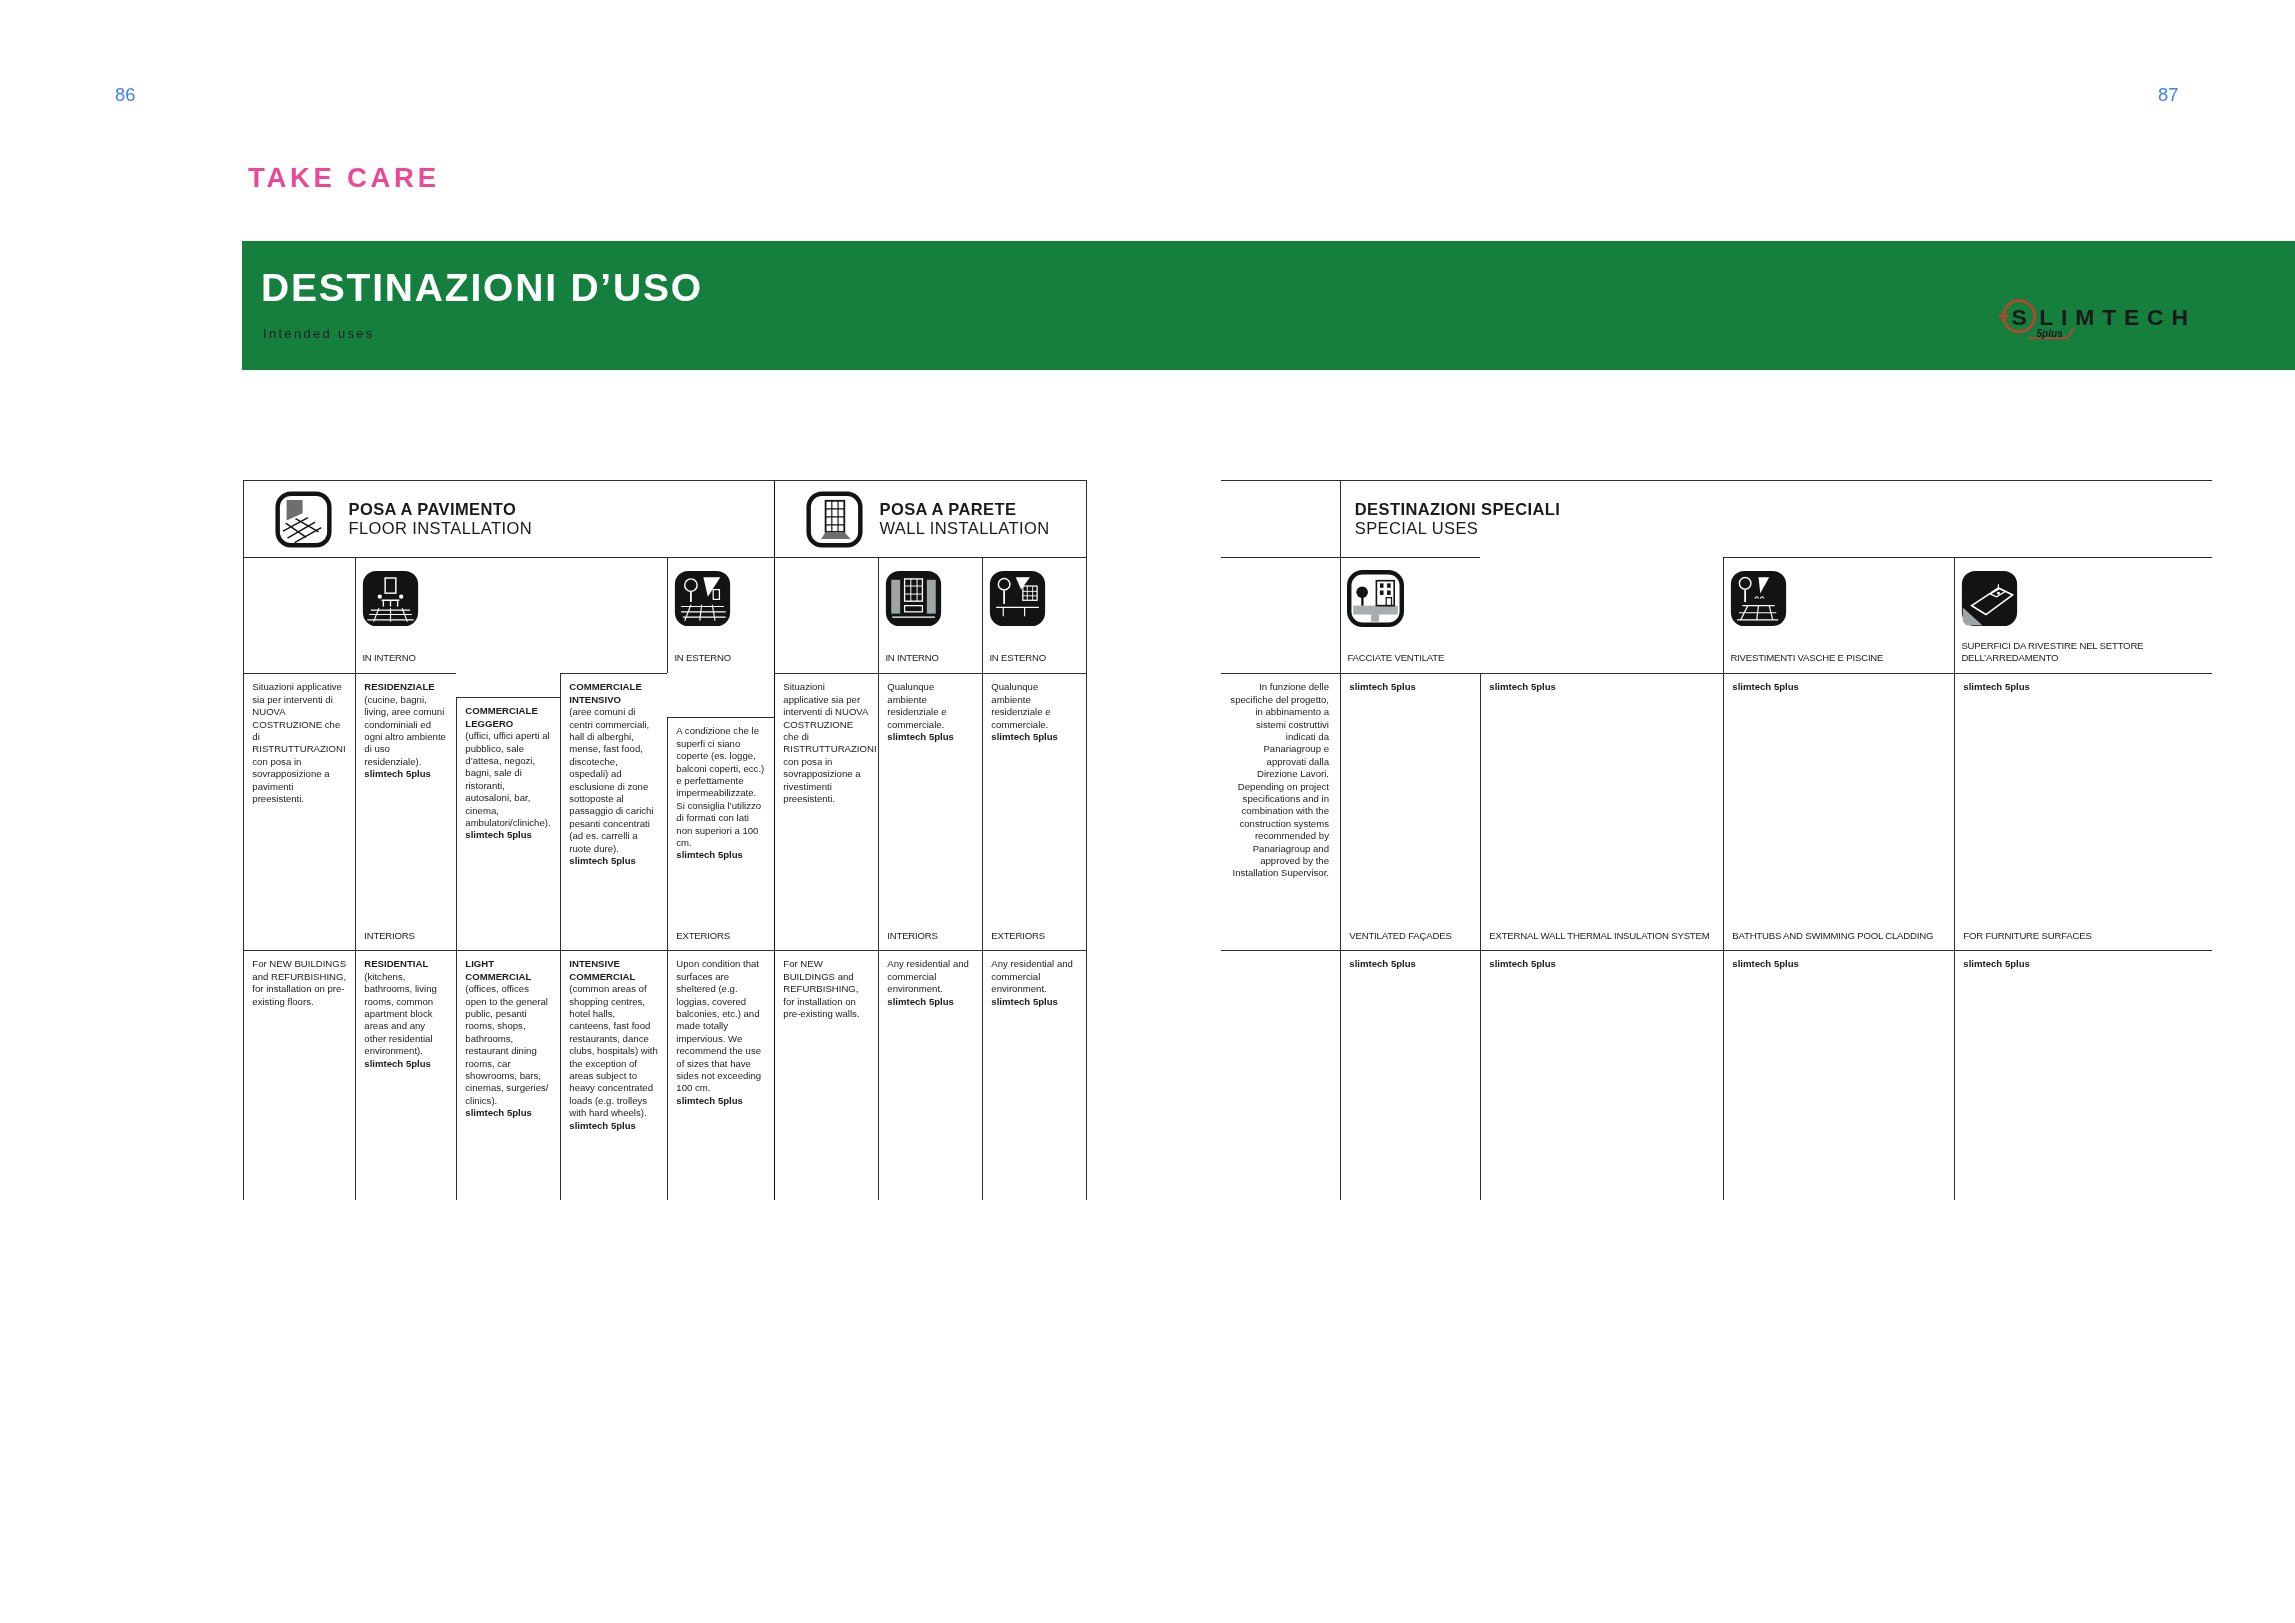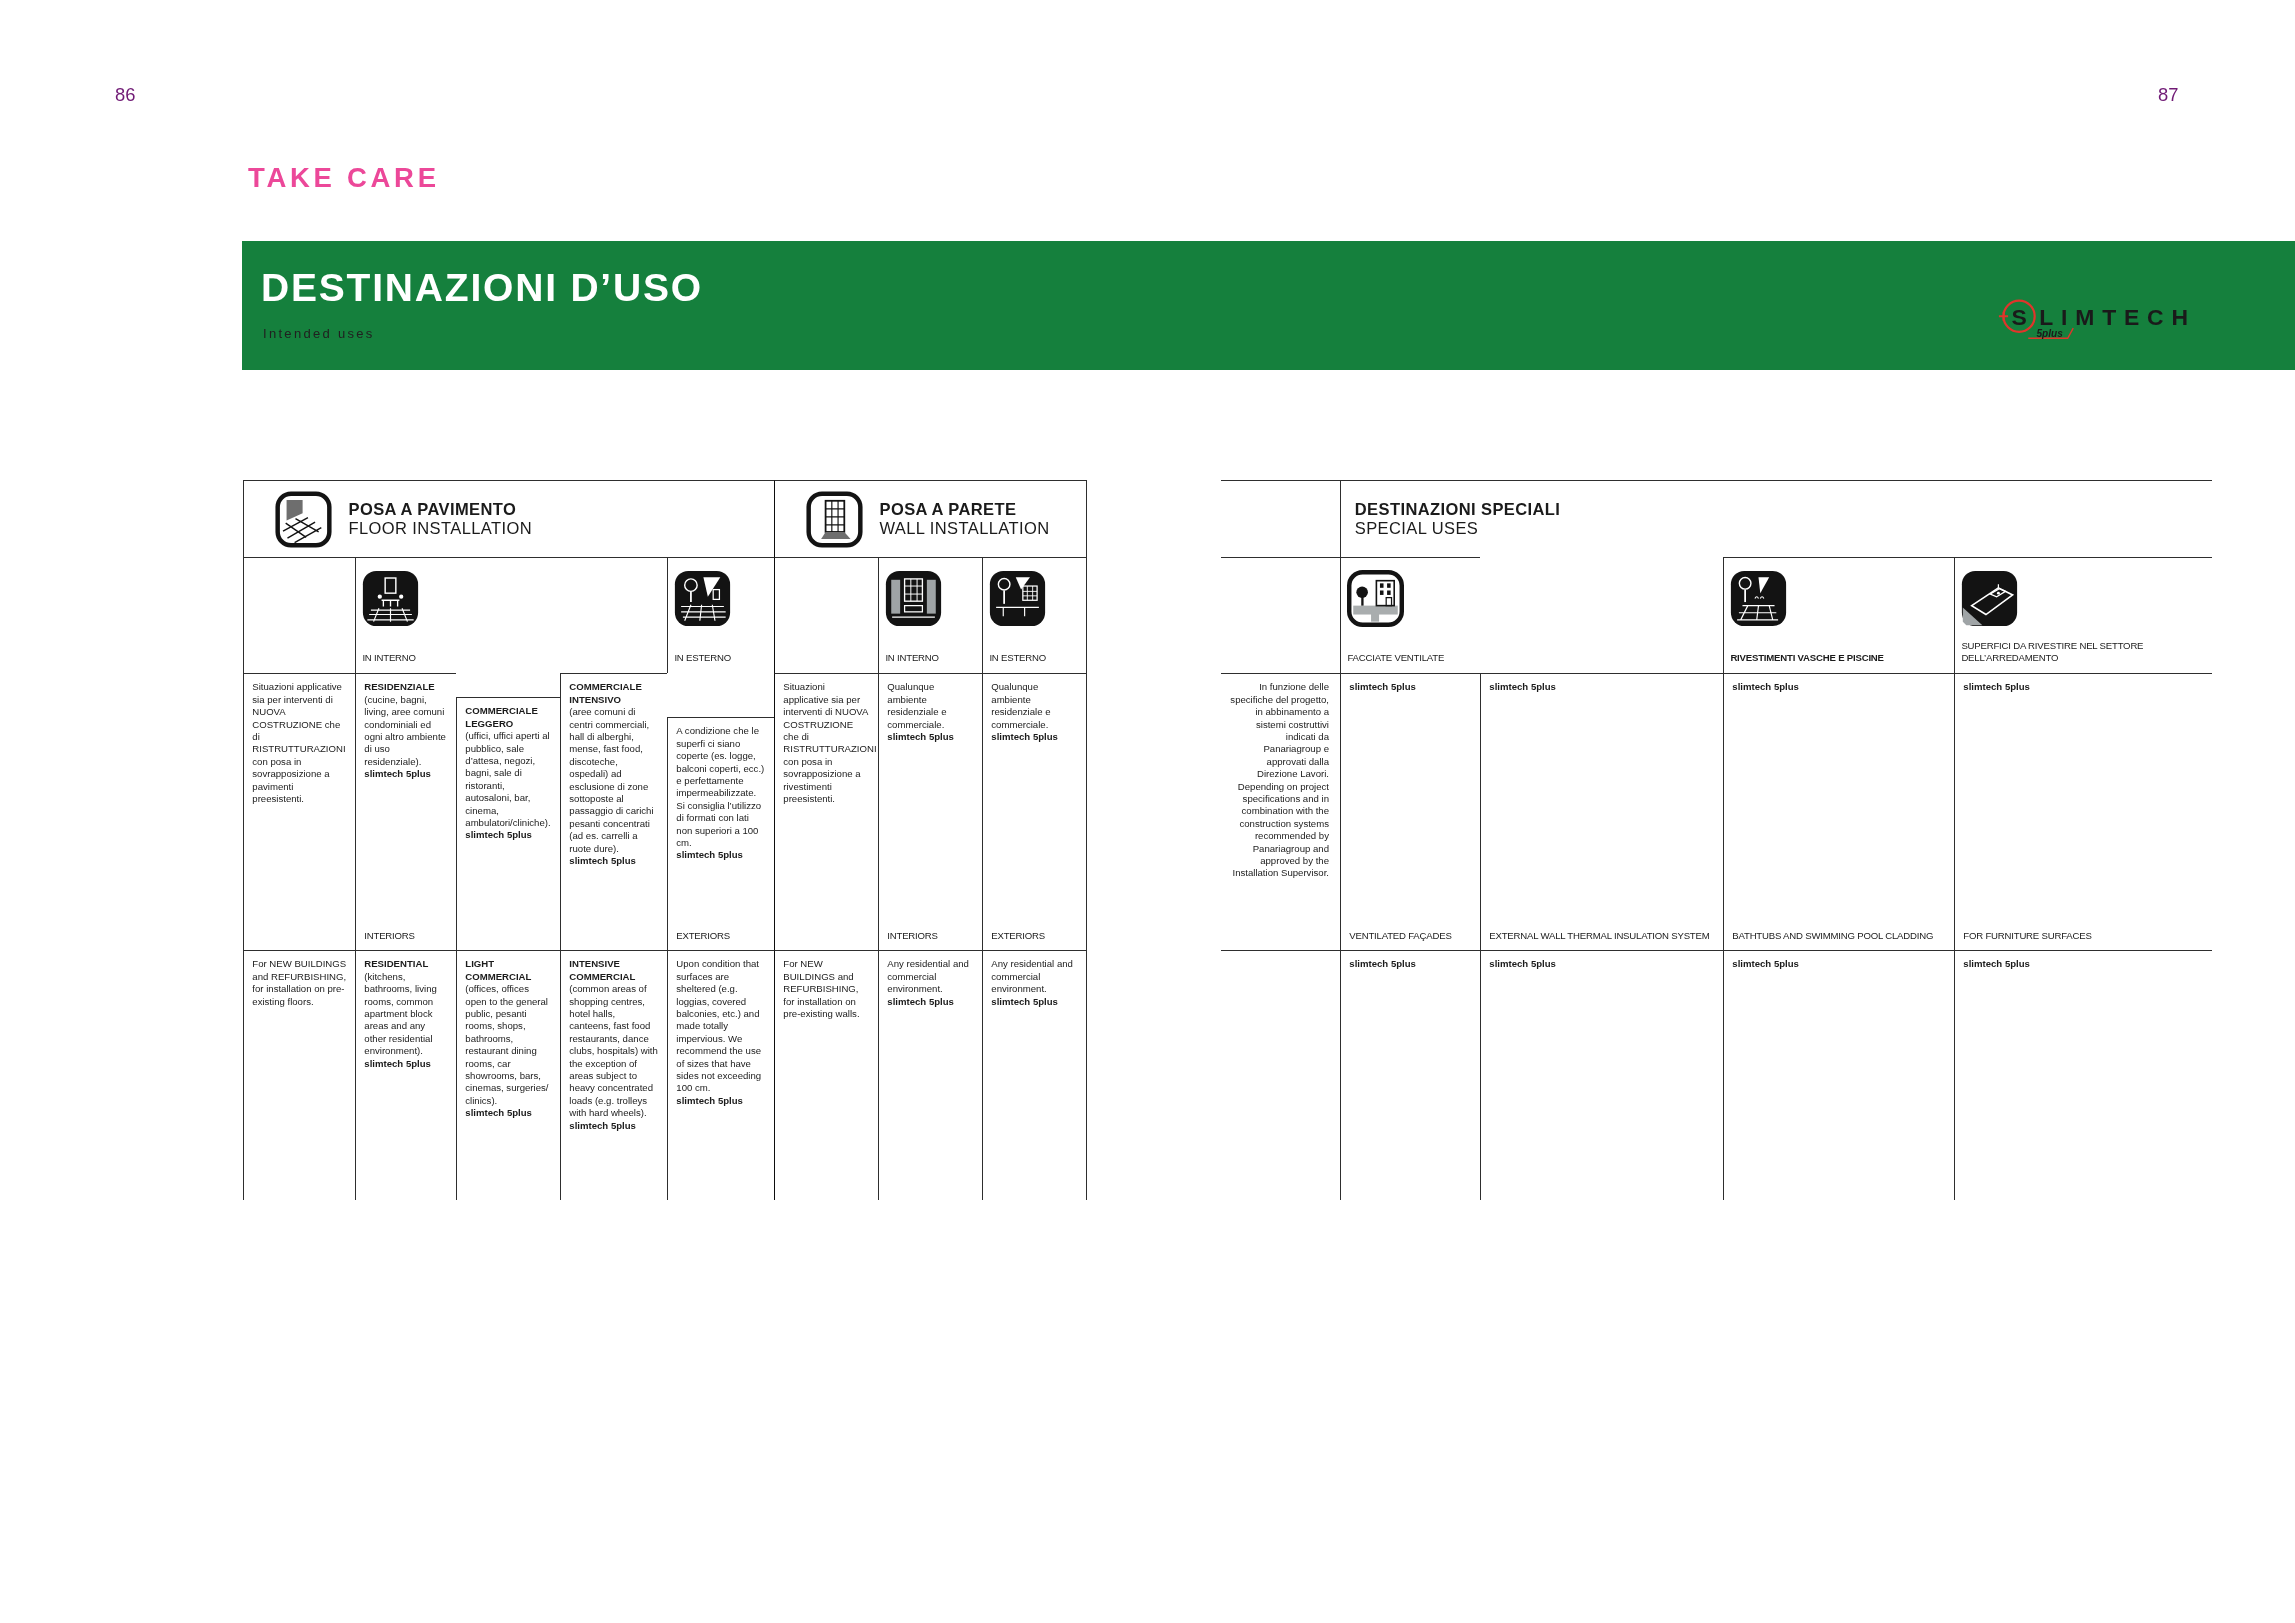--- a/index.html
+++ b/index.html
@@ -1,20 +1,20 @@
 <!DOCTYPE html>
 <html style="font-size:14.7px"><head>
 <meta charset="utf-8">
 <style>
   html,body { margin:0; padding:0; background:#ffffff; }
   body { width:2296px; height:1624px; position:relative; font-family:"Liberation Sans", sans-serif; color:#1b1b1b; }
   .abs { position:absolute; }
 
   
-  .pagenum { font-size:18.4px; color:#701a75; }
+  .pagenum { font-size:18.4px; color:#3b82f6; }
   .kicker { font-size:27.5px; font-weight:bold; letter-spacing:3.7px; color:#ec4899; }
 
   
   .banner { background:#15803d; }
   .banner-title { font-size:39px; font-weight:bold; letter-spacing:1.8px; color:#ffffff; }
   .banner-sub { font-size:13px; letter-spacing:2.3px; color:#202020; margin-top:10px; }
 
   
   .tbl { position:absolute; display:grid; box-sizing:border-box; }
   #floor-tbl { left:243px; top:480px; width:843px;
@@ -231,21 +231,21 @@
       <rect x="16" y="30" width="2.6" height="10" fill="#131313"></rect>
       <rect x="33" y="12" width="20" height="28" fill="#ffffff" stroke="#131313" stroke-width="1.8"></rect>
       <rect x="37" y="15" width="4" height="5" fill="#131313"></rect>
         <rect x="45" y="15" width="4" height="5" fill="#131313"></rect>
       <rect x="37" y="23" width="4" height="5" fill="#131313"></rect>
         <rect x="45" y="23" width="4" height="5" fill="#131313"></rect>
       <rect x="44" y="31" width="6" height="9" fill="none" stroke="#131313" stroke-width="1.4"></rect>
     </svg>
     <div class="cap cap-under">FACCIATE VENTILATE</div>
   </div>
-  <div class="cell icon-cell bl" style="grid-column:4;font-weight:bold;">
+  <div class="cell icon-cell bl" style="grid-column:4;">
     <svg class="tile-icon" viewBox="0 0 64 64">
       <rect x="1" y="1" width="62" height="62" rx="15" fill="#131313"></rect>
       <circle cx="17" cy="15" r="6.5" fill="none" stroke="#ffffff" stroke-width="1.6"></circle>
       <path d="M17 22 V36" stroke="#ffffff" stroke-width="2"></path>
       <polygon points="32,8 44,8 34,26" fill="#ffffff"></polygon>
       <path d="M28 32 q2 -4 4 0 M34 32 q2 -4 4 0" stroke="#ffffff" stroke-width="1.3" fill="none"></path>
       <path d="M14 40 H50 M10 48 H52 M8 56 H54 M20 40 L12 56 M32 40 L30 56 M44 40 L48 56" stroke="#ffffff" stroke-width="1.3" fill="none"></path>
     </svg>
     <div class="cap cap-under">RIVESTIMENTI VASCHE E PISCINE</div>
   </div>

